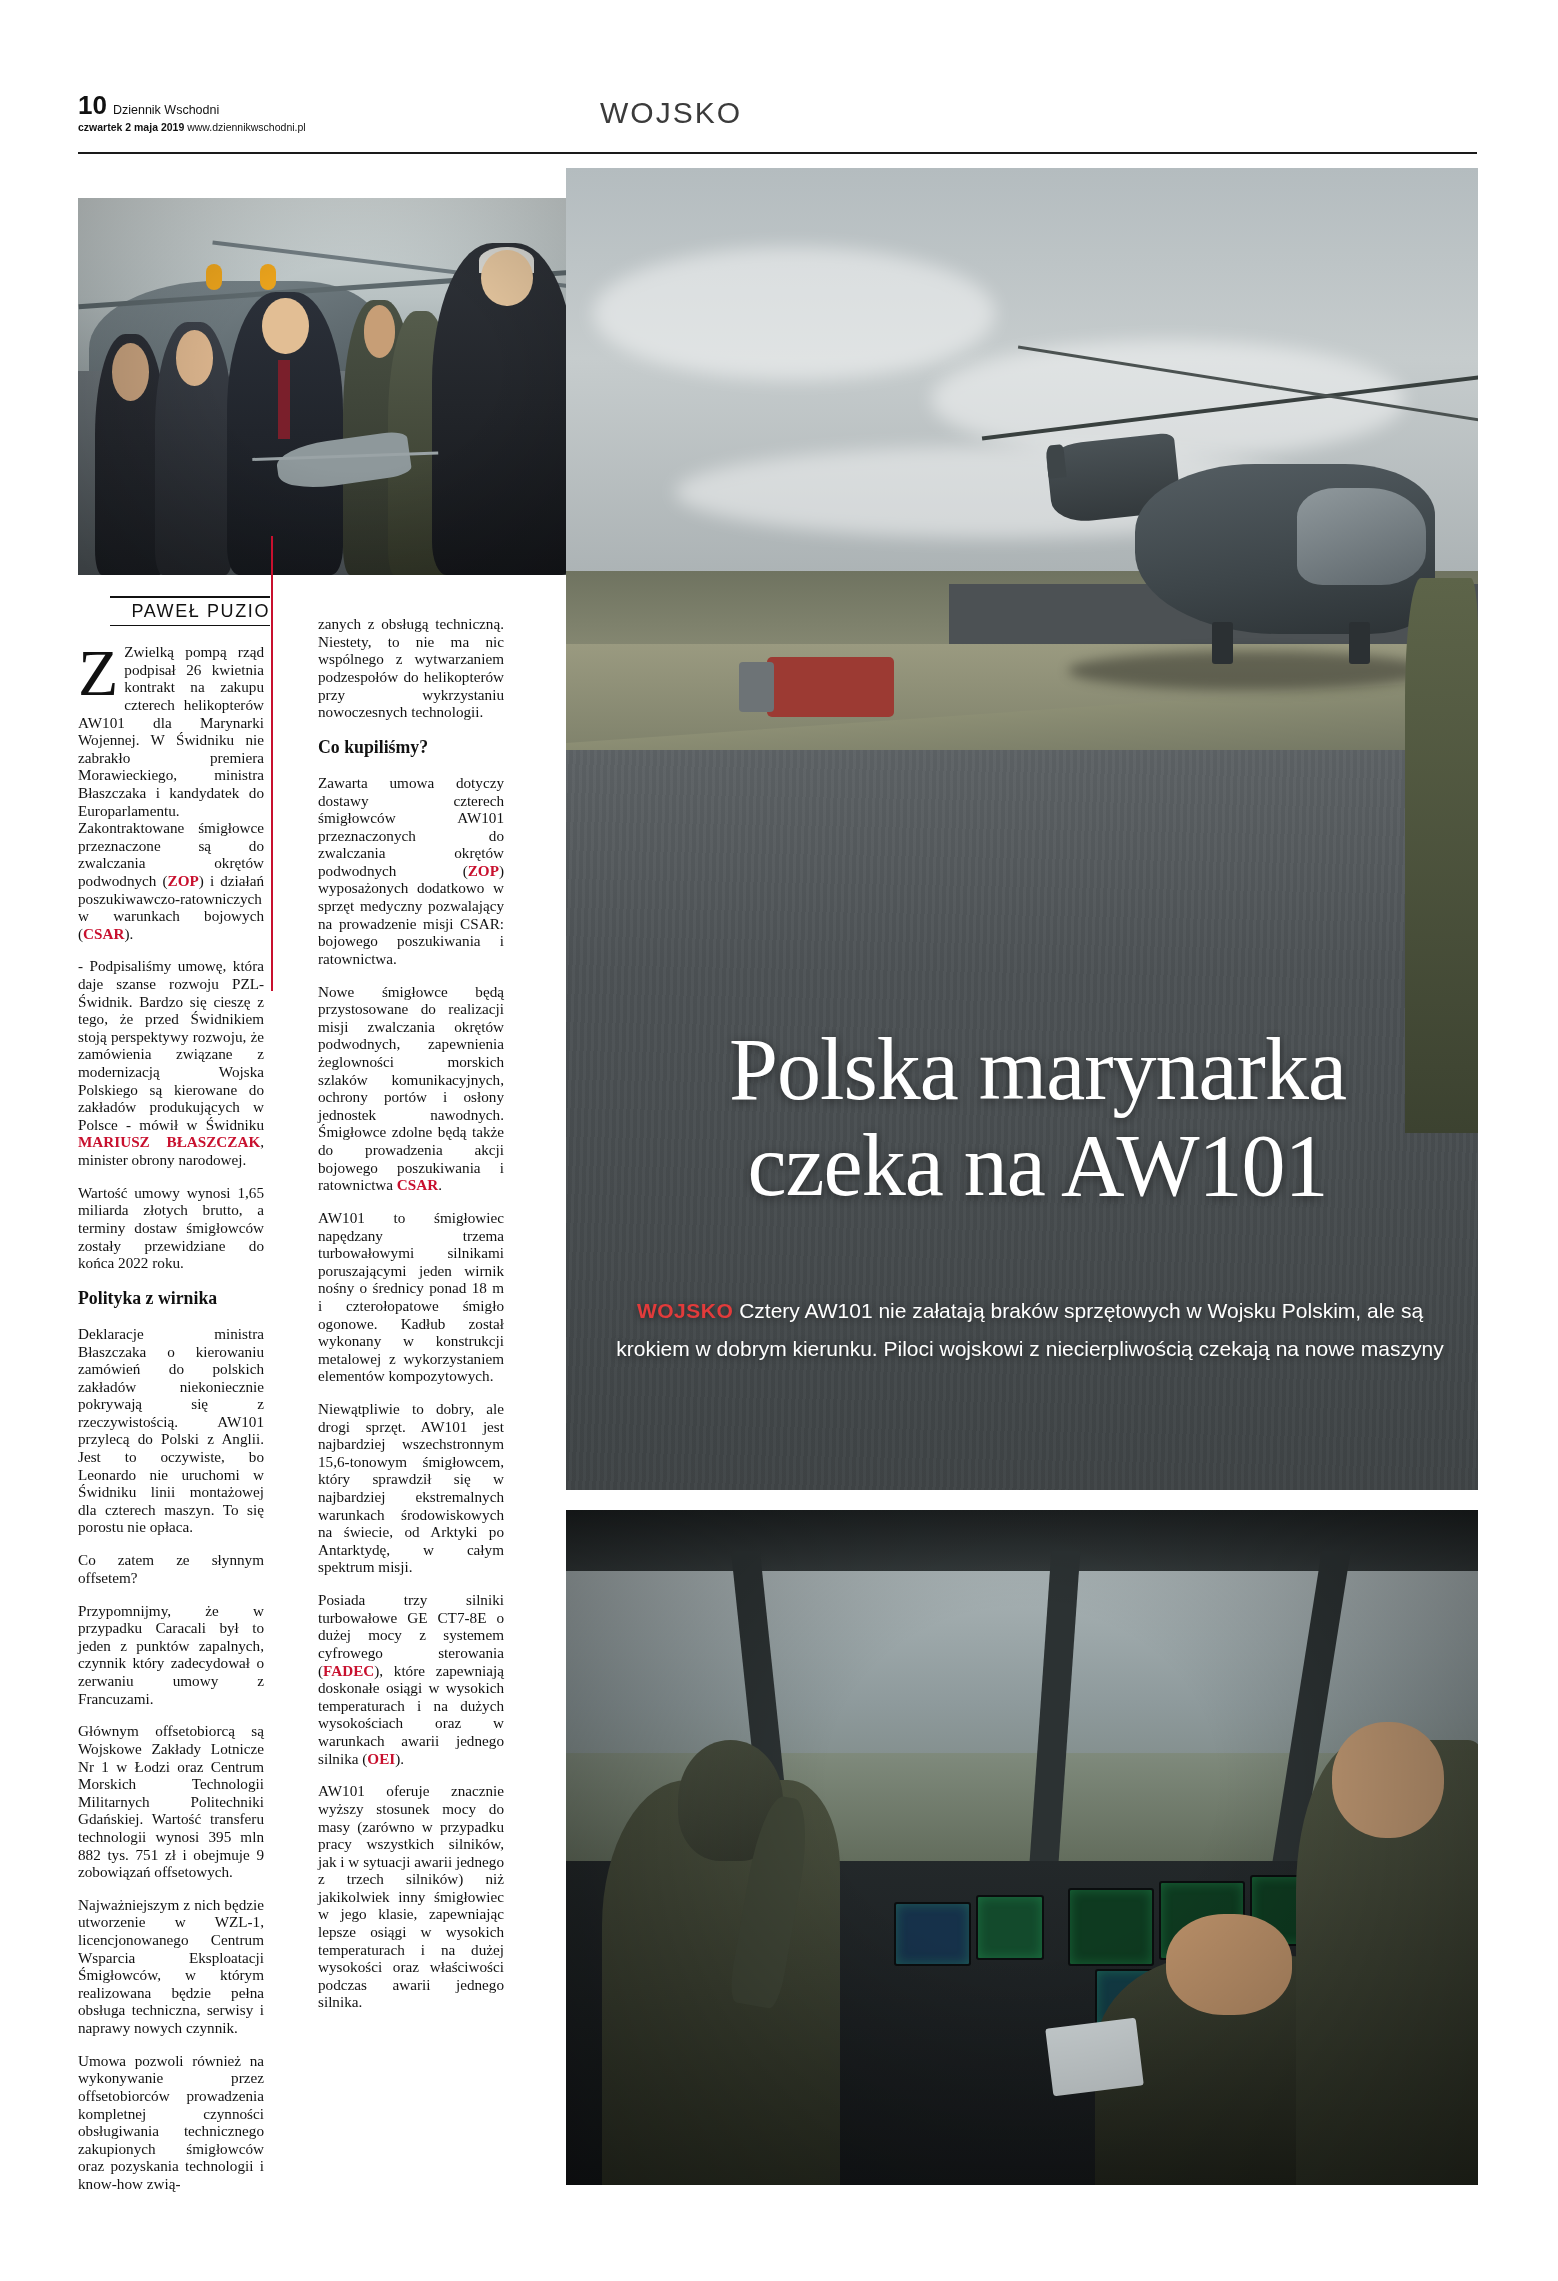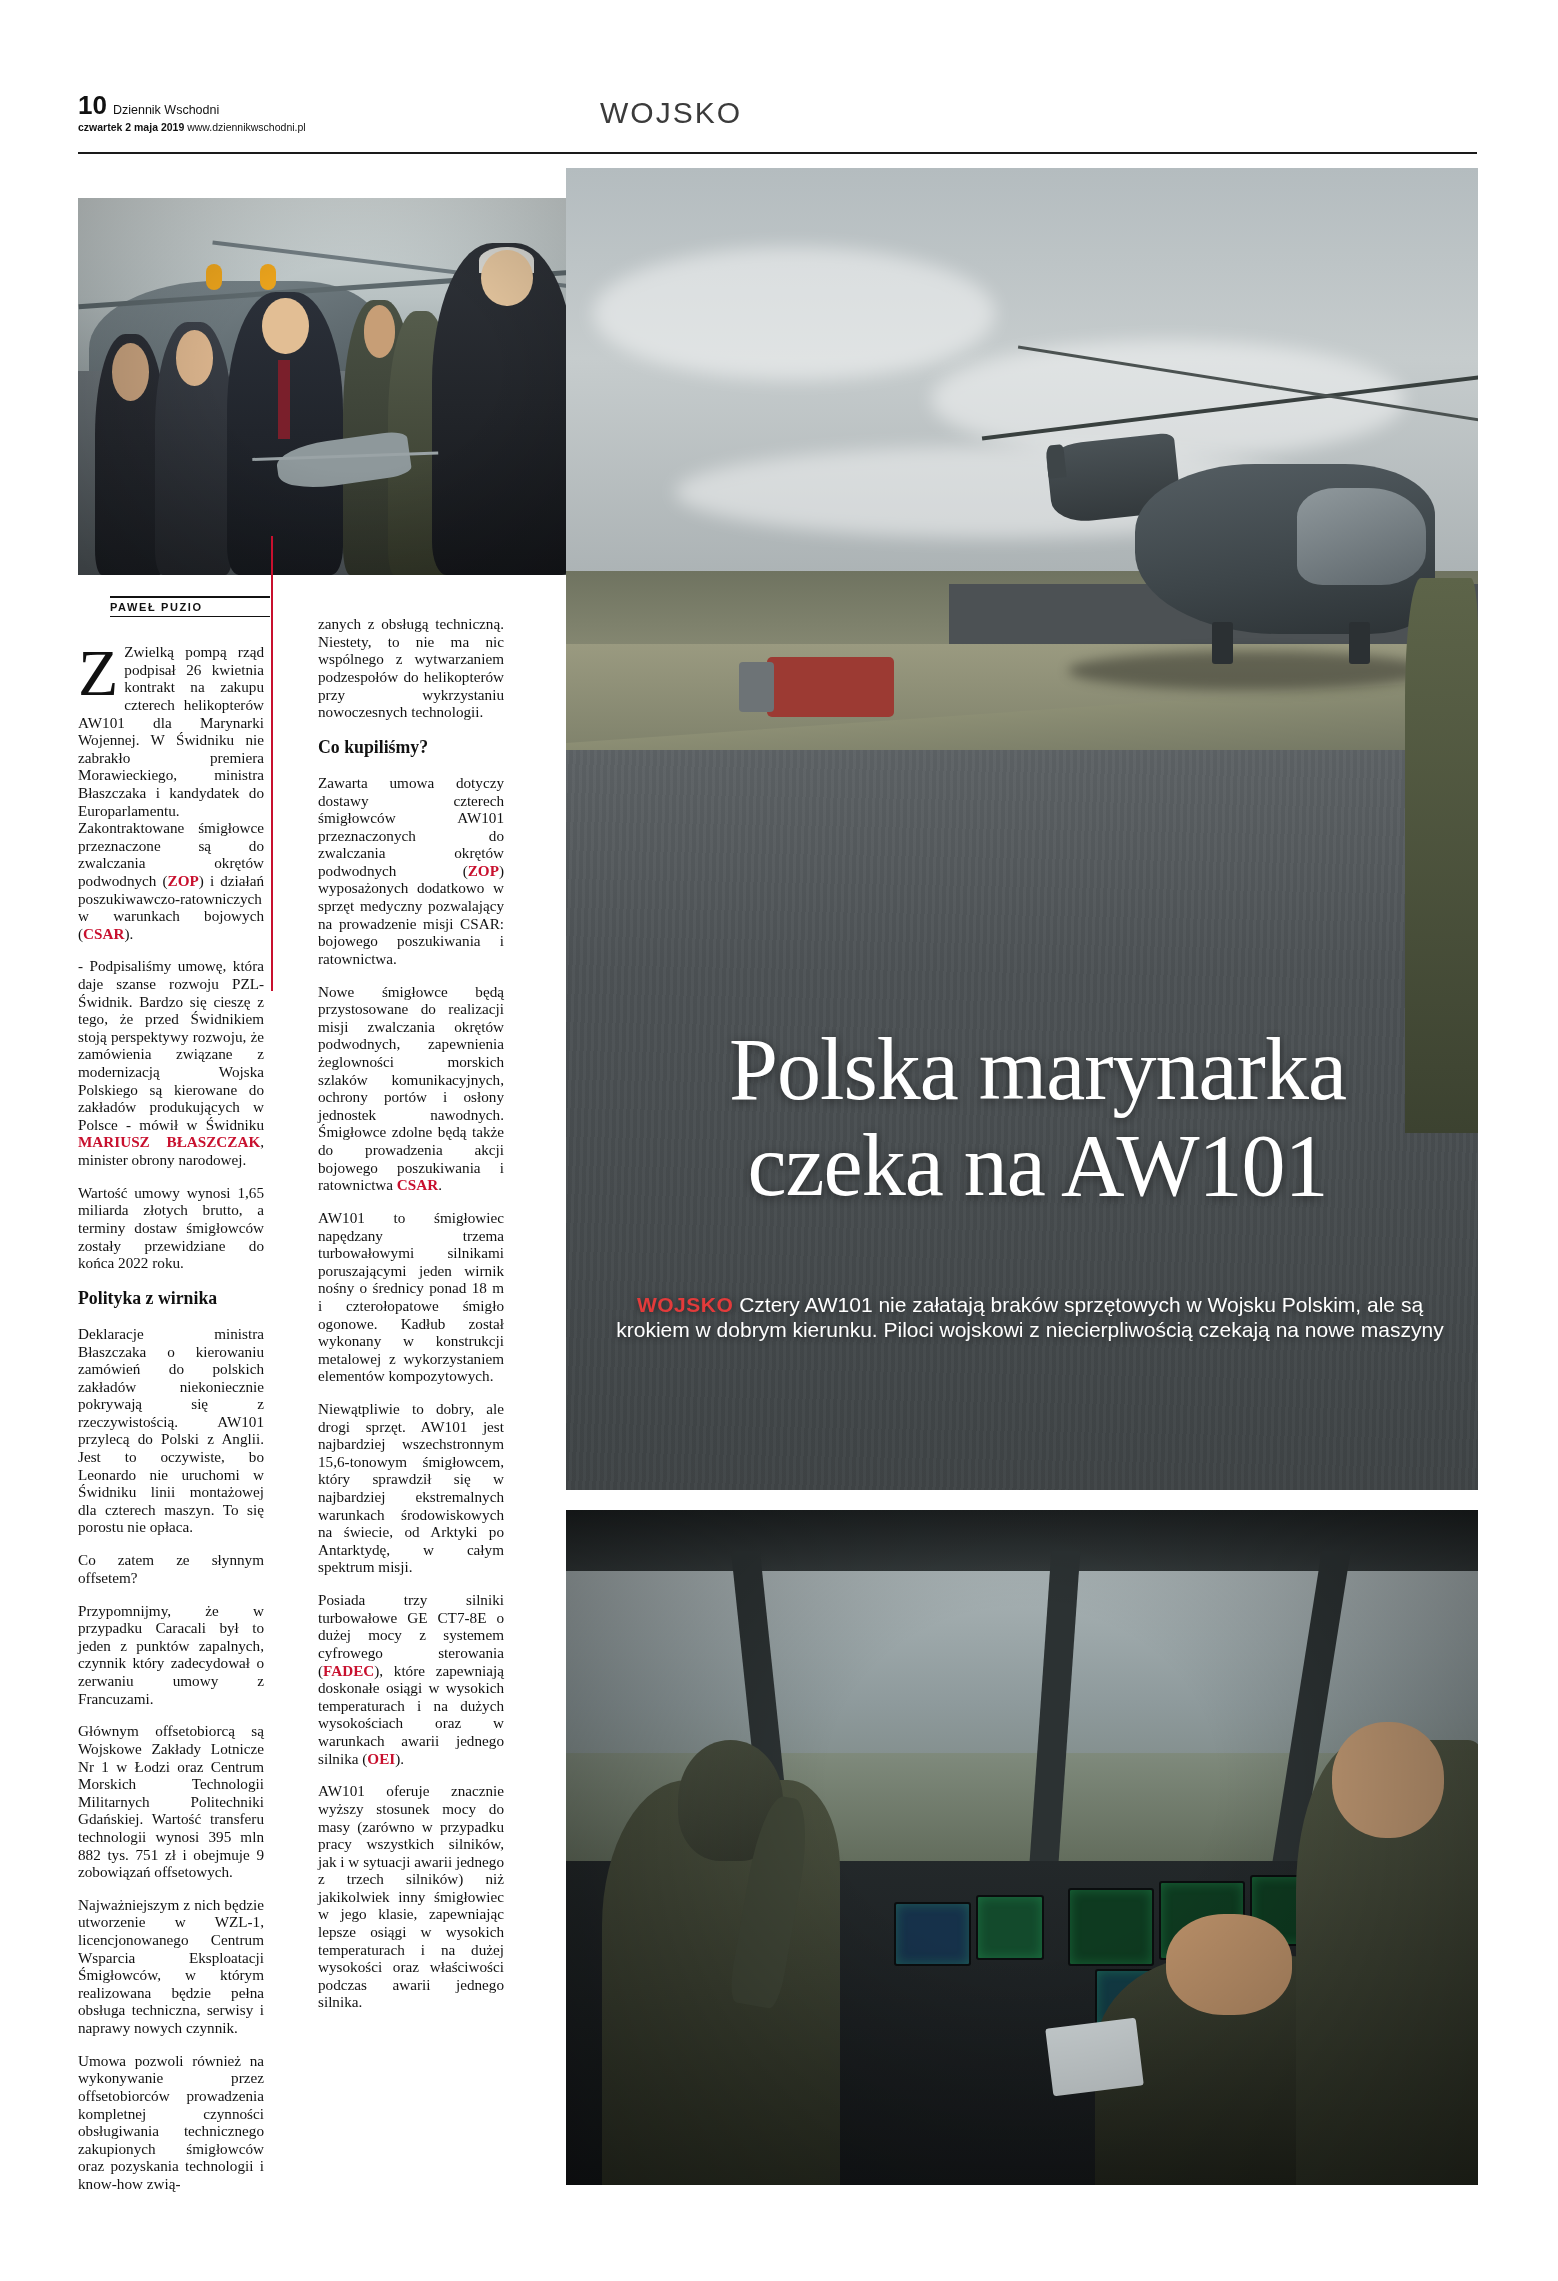--- a/index.html
+++ b/index.html
@@ -274,21 +274,21 @@
   }
   .standfirst {
     position: absolute;
     left: 612px;
     top: 1292px;
     width: 836px;
     text-align: center;
     color: #ffffff;
     font-family: "Liberation Sans", sans-serif;
     font-size: 21px;
-    line-height: 25px;
+    line-height: 38px;
     text-shadow: 0 1px 6px rgba(0,0,0,0.5);
   }
   .standfirst .kicker {
     color: #e23b3b;
     font-weight: bold;
     letter-spacing: 0.5px;
   }
 
   
   .photo-cockpit {
@@ -383,25 +383,25 @@
     position: absolute;
     left: 110px;
     top: 596px;
     width: 160px;
   }
   .byline-rule-top {
     width: 160px; height: 2px; background: #111; margin-bottom: 3px;
   }
   .byline {
     font-family: "Liberation Sans", sans-serif;
-    font-size: 11px;
+    font-size: 18px;
     letter-spacing: 1.6px;
-    font-weight: bold;
+    font-weight: normal;
     color: #111;
-    text-align: left;
+    text-align: right;
   }
   .byline-rule-bot {
     width: 160px; height: 1px; background: #111; margin-top: 3px;
   }
   .dropcap {
     float: left;
     font-family: "Liberation Serif", serif;
     font-size: 66px;
     line-height: 52px;
     font-weight: normal;

